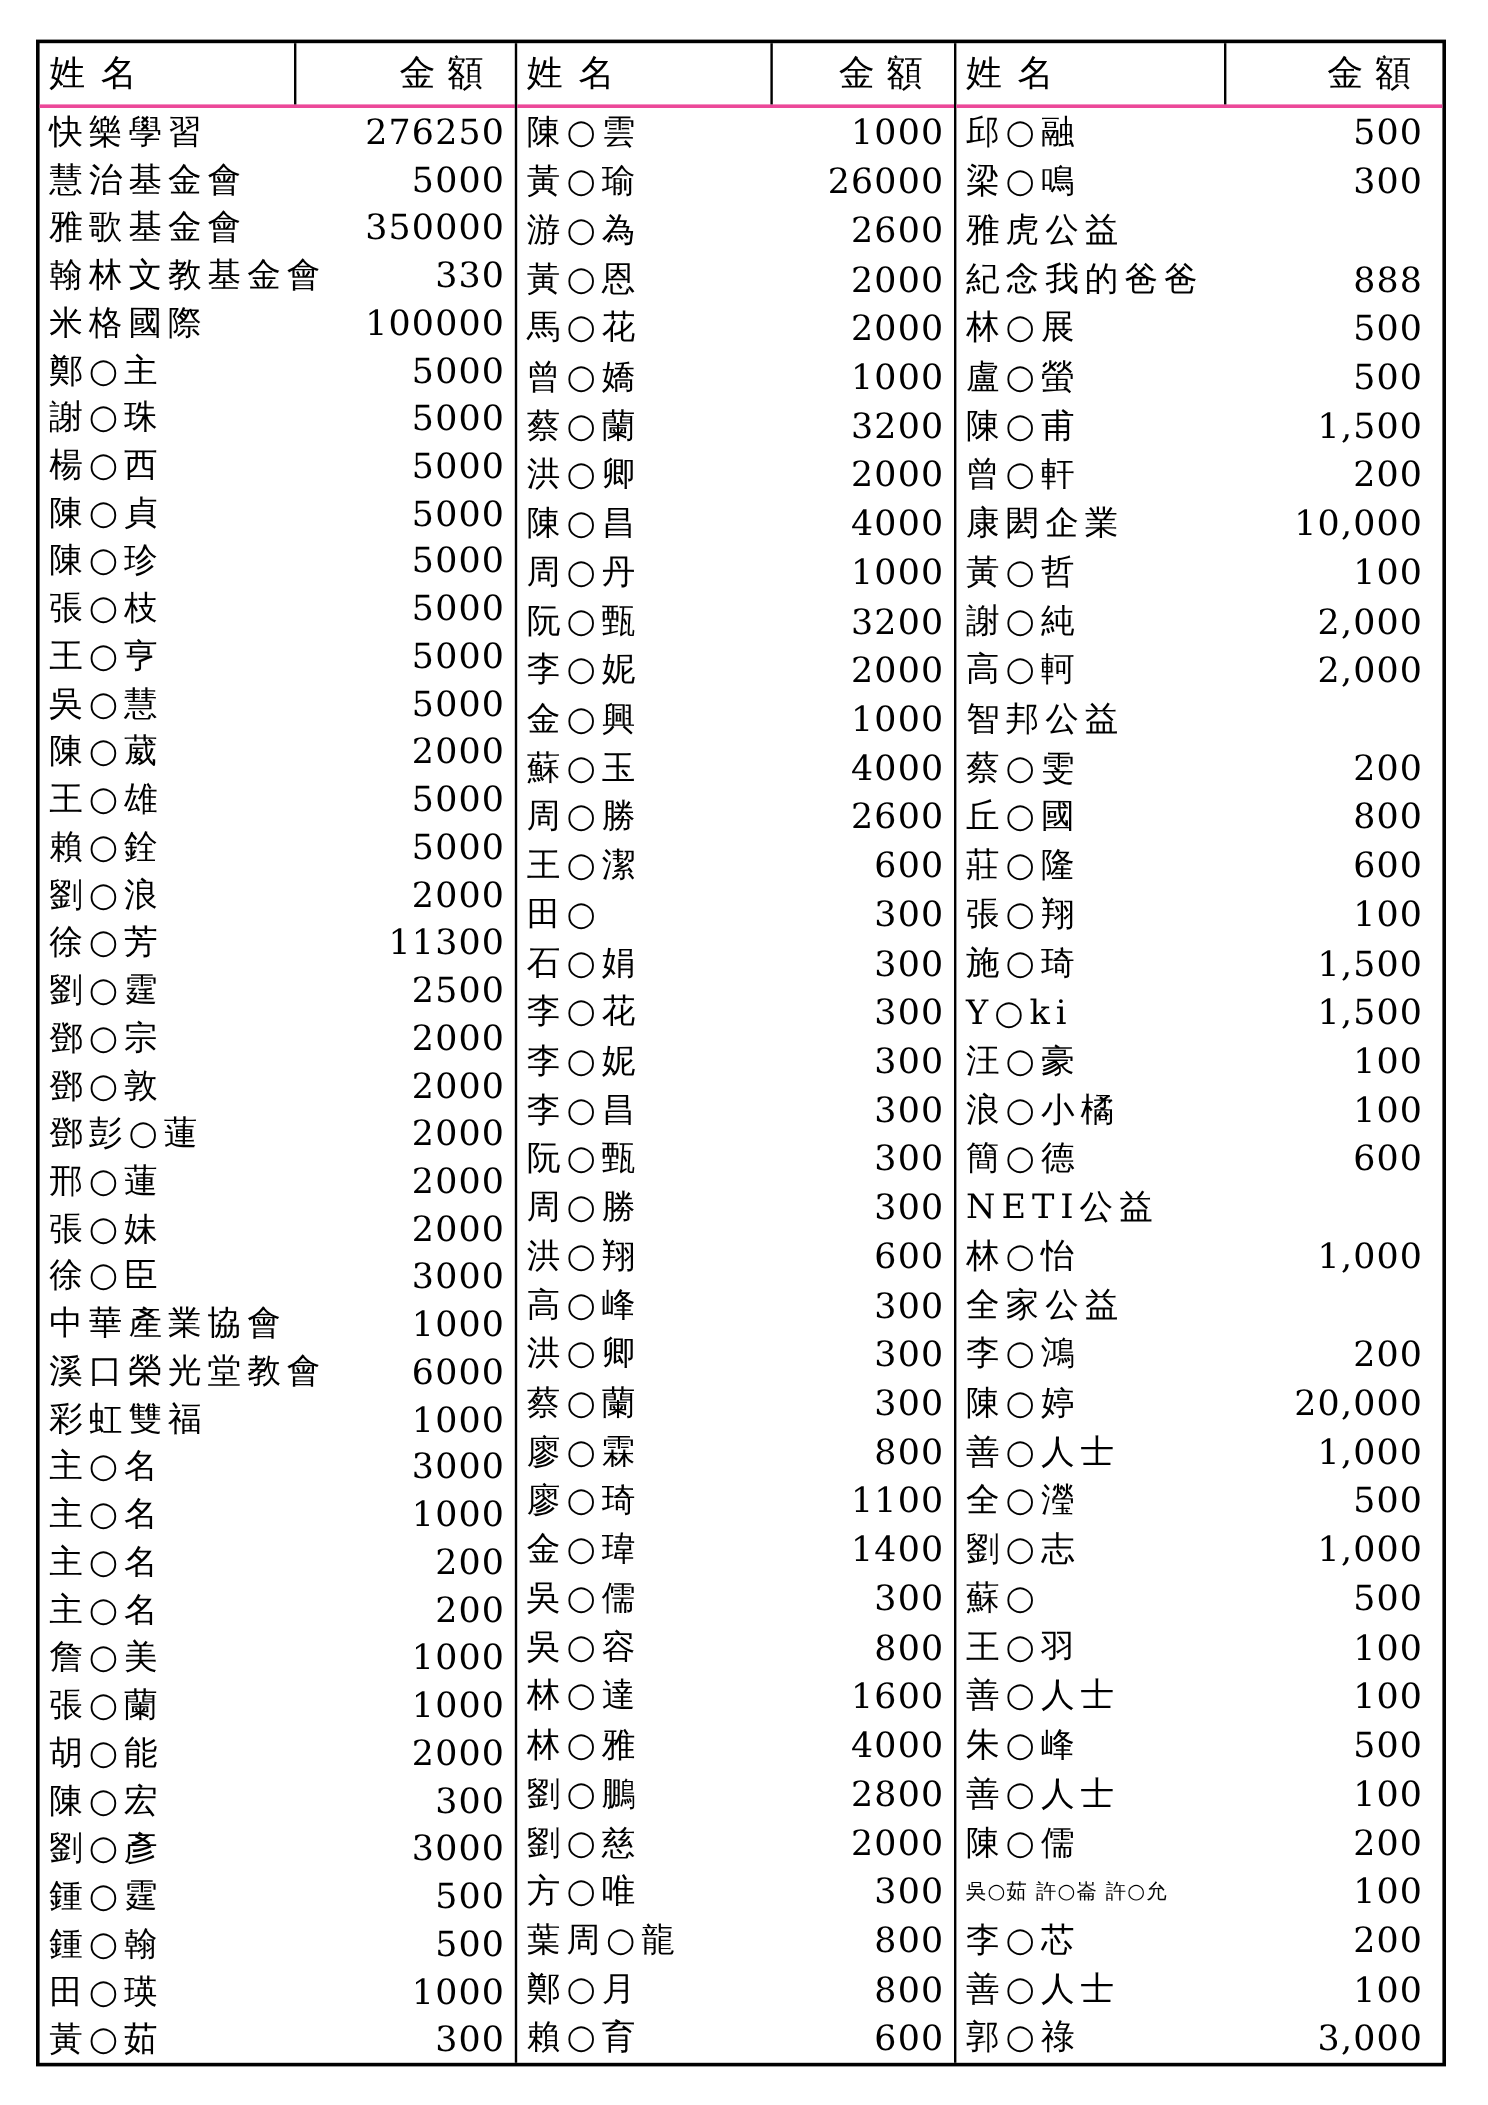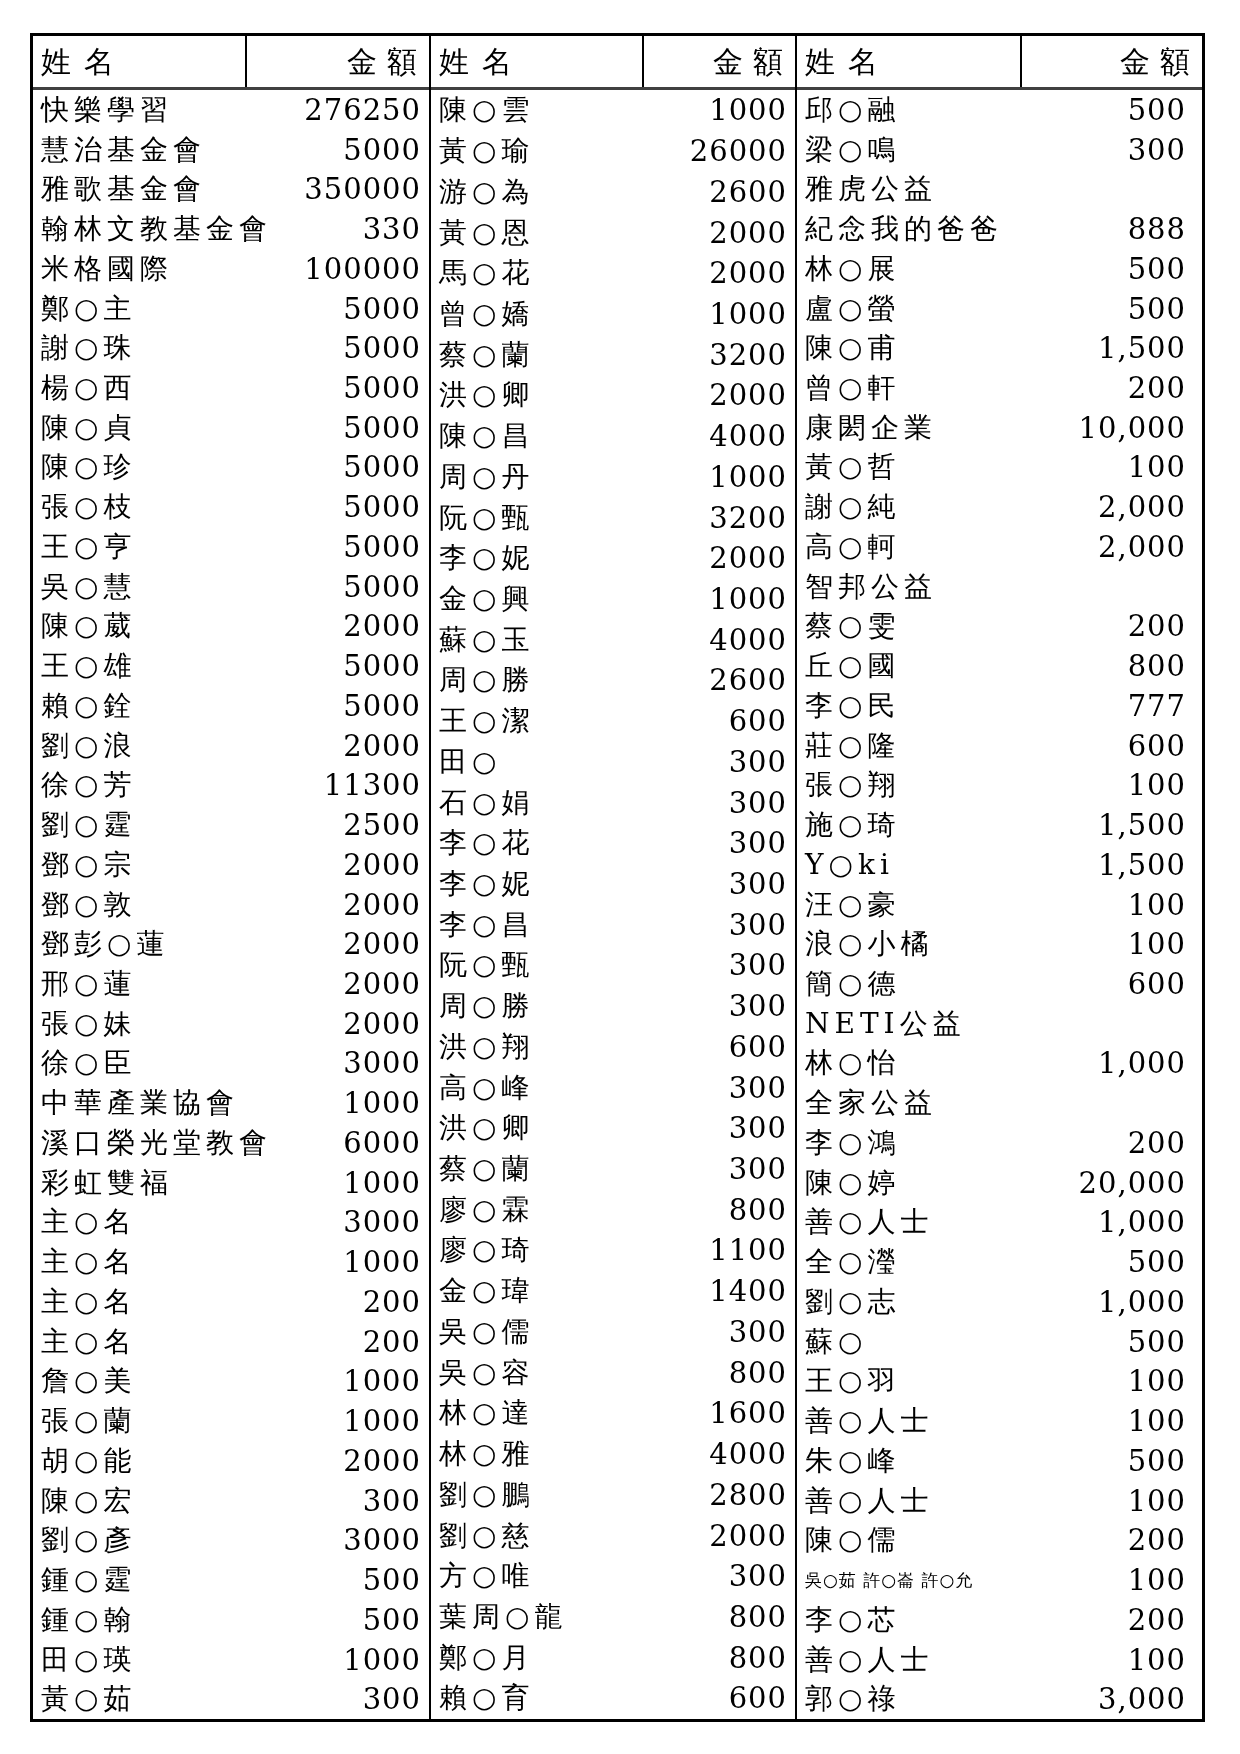--- a/index.html
+++ b/index.html
@@ -25,40 +25,40 @@
     box-sizing: border-box;
   }
   .pair-1 { width: 396px; }
   .pair-2 { width: 366px; }
   .pair-3 { flex: 1; }
   .pair + .pair { border-left: 2px solid #000; }
 
   .pair-header {
     display: flex;
     height: 54px;
-    border-bottom: 3px solid #404040;
+    border-bottom: 3px solid #ec4899;
     box-sizing: border-box;
     flex: none;
   }
   .hdr-name {
     flex: 1;
     font-size: 30px;
     line-height: 51px;
     padding-left: 8px;
     letter-spacing: 13px;
     white-space: nowrap;
     overflow: hidden;
   }
   .hdr-amount {
     border-left: 2px solid #000;
     box-sizing: border-box;
     font-size: 30px;
     line-height: 51px;
     text-align: right;
-    padding-right: 2px;
+    padding-right: 16px;
     letter-spacing: 10px;
     white-space: nowrap;
     margin-left: 20px;
   }
   .pair-1 .hdr-amount { width: 184px; }
   .pair-2 .hdr-amount { width: 153px; }
   .pair-3 .hdr-amount { width: 182px; }
 
   .rows {
     flex: 1;
@@ -497,24 +497,20 @@
         </div>
         <div class="row">
           <span class="cell-name">蔡○雯</span>
           <span class="cell-amount">200</span>
         </div>
         <div class="row">
           <span class="cell-name">丘○國</span>
           <span class="cell-amount">800</span>
         </div>
         <div class="row">
-          <span class="cell-name">李○民</span>
-          <span class="cell-amount">777</span>
-        </div>
-        <div class="row">
           <span class="cell-name">莊○隆</span>
           <span class="cell-amount">600</span>
         </div>
         <div class="row">
           <span class="cell-name">張○翔</span>
           <span class="cell-amount">100</span>
         </div>
         <div class="row">
           <span class="cell-name">施○琦</span>
           <span class="cell-amount">1,500</span>

